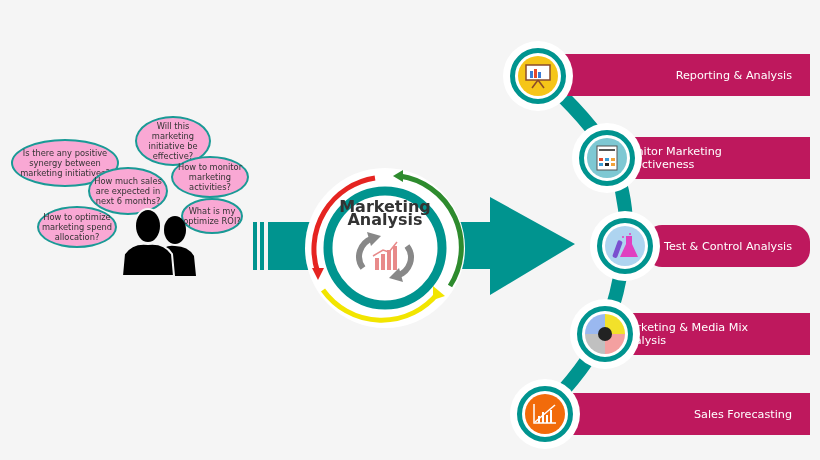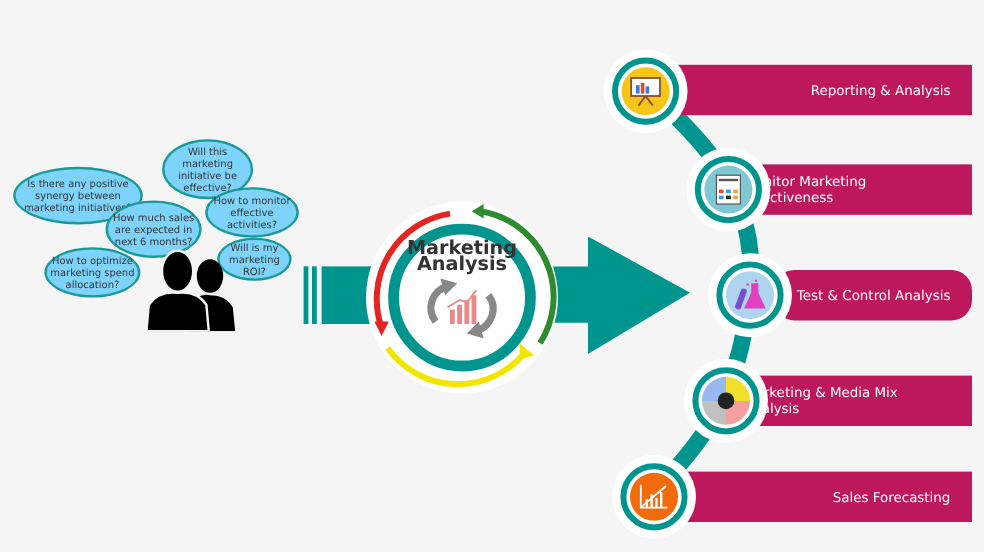--- a/index.html
+++ b/index.html
@@ -1,36 +1,36 @@
 <!DOCTYPE html>
 <html><head>
 <meta charset="utf-8">
 <style>
   html,body{margin:0;padding:0;}
   body{width:820px;height:460px;background:#f5f5f5;position:relative;overflow:hidden;font-family:"DejaVu Sans",sans-serif;}
   .abs{position:absolute;}
-  .bubble{position:absolute;background:#7dd3fc;border:2.5px solid #1a9a96;border-radius:50%;display:flex;align-items:center;justify-content:center;text-align:center;font-size:8.3px;line-height:10px;color:#333;box-sizing:border-box;}
+  .bubble{position:absolute;background:#f9a8d4;border:2.5px solid #1a9a96;border-radius:50%;display:flex;align-items:center;justify-content:center;text-align:center;font-size:8.3px;line-height:10px;color:#333;box-sizing:border-box;}
   .band{position:absolute;background:#be185d;height:42px;color:#fff;font-size:11.2px;display:flex;align-items:center;justify-content:flex-end;padding-right:18px;box-sizing:border-box;right:10px;}
   .node{position:absolute;width:70px;height:70px;border-radius:50%;background:#fff;display:flex;align-items:center;justify-content:center;}
   .node .ring{width:56px;height:56px;border-radius:50%;border:5px solid #00948f;box-sizing:border-box;display:flex;align-items:center;justify-content:center;background:#fff;}
   .node .core{width:40px;height:40px;border-radius:50%;display:flex;align-items:center;justify-content:center;}
 </style>
 </head>
 <body>
 
 <svg class="abs" style="left:0;top:0" width="820" height="460">
   <path d="M540 75 Q 590 120 610 155 Q 630 200 625 245 Q 620 290 605 330 Q 585 370 545 410" fill="none" stroke="#00948f" stroke-width="14"></path>
 </svg>
 
 <div class="bubble" style="left:11px;top:139px;width:108px;height:48px;">Is there any positive synergy between marketing initiatives?</div>
 <div class="bubble" style="left:135px;top:116px;width:76px;height:50px;">Will this marketing initiative be effective?</div>
-<div class="bubble" style="left:171px;top:156px;width:78px;height:42px;">How to monitor effective activities?</div>
+<div class="bubble" style="left:171px;top:156px;width:78px;height:42px;">How to monitor marketing activities?</div>
 <div class="bubble" style="left:88px;top:167px;width:80px;height:48px;">How much sales are expected in next 6 months?</div>
 <div class="bubble" style="left:37px;top:206px;width:80px;height:42px;">How to optimize marketing spend allocation?</div>
-<div class="bubble" style="left:181px;top:198px;width:62px;height:36px;">Will is my marketing ROI?</div>
+<div class="bubble" style="left:181px;top:198px;width:62px;height:36px;">What is my optimize ROI?</div>
 
 <svg class="abs" style="left:120px;top:208px" width="80" height="68" viewBox="0 0 80 68">
   <ellipse cx="55" cy="22" rx="11" ry="14" fill="#000"></ellipse>
   <path d="M36 68 L38 46 Q45 36 55 38 Q68 38 74 48 L76 68 Z" fill="#000"></path>
   <ellipse cx="28" cy="18" rx="13" ry="17" fill="#000" stroke="#f5f5f5" stroke-width="2"></ellipse>
   <path d="M2 68 L4 46 Q12 34 28 36 Q44 34 52 46 L54 68 Z" fill="#000" stroke="#f5f5f5" stroke-width="2"></path>
 </svg>
 
 <div class="abs" style="left:253px;top:222px;width:4px;height:48px;background:#00948f"></div>
 <div class="abs" style="left:260px;top:222px;width:4px;height:48px;background:#00948f"></div>

